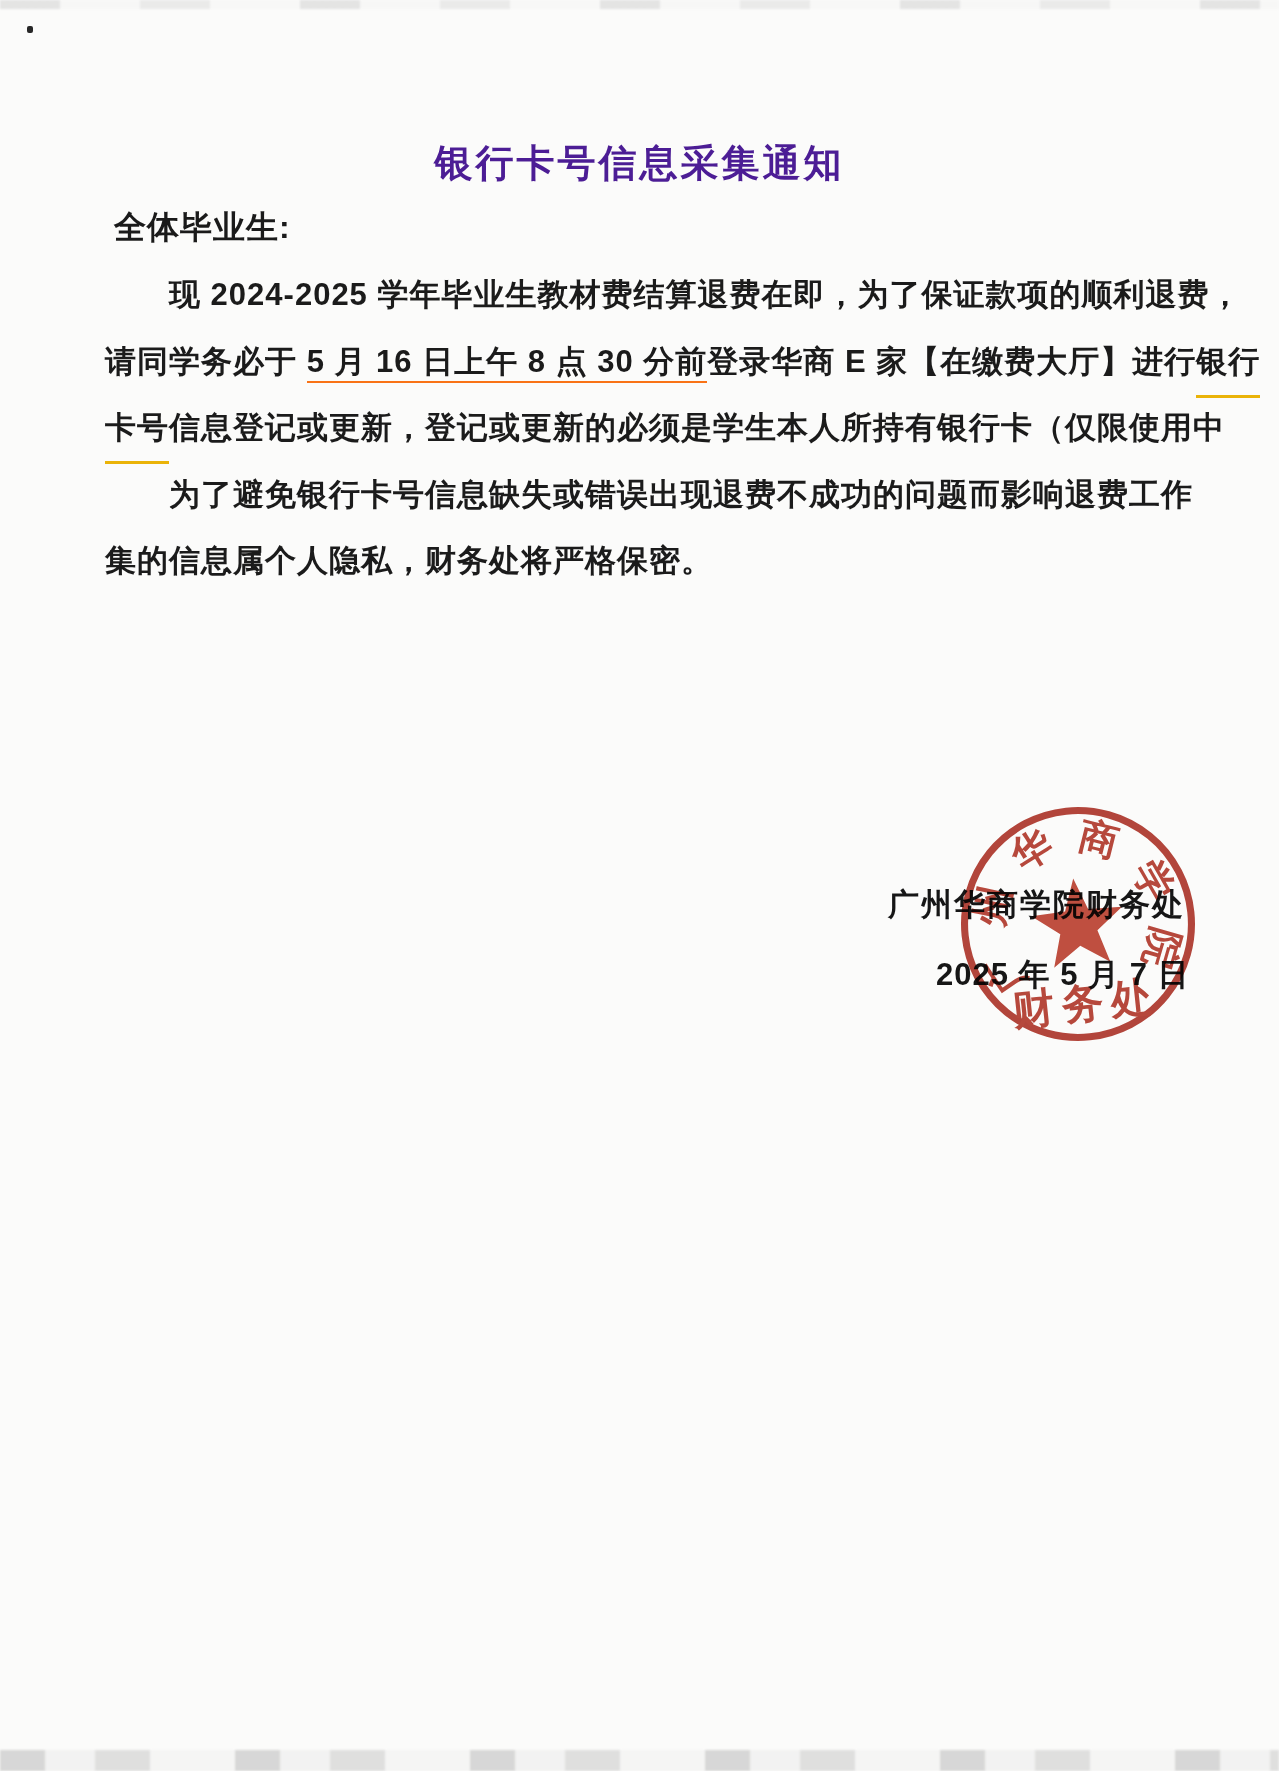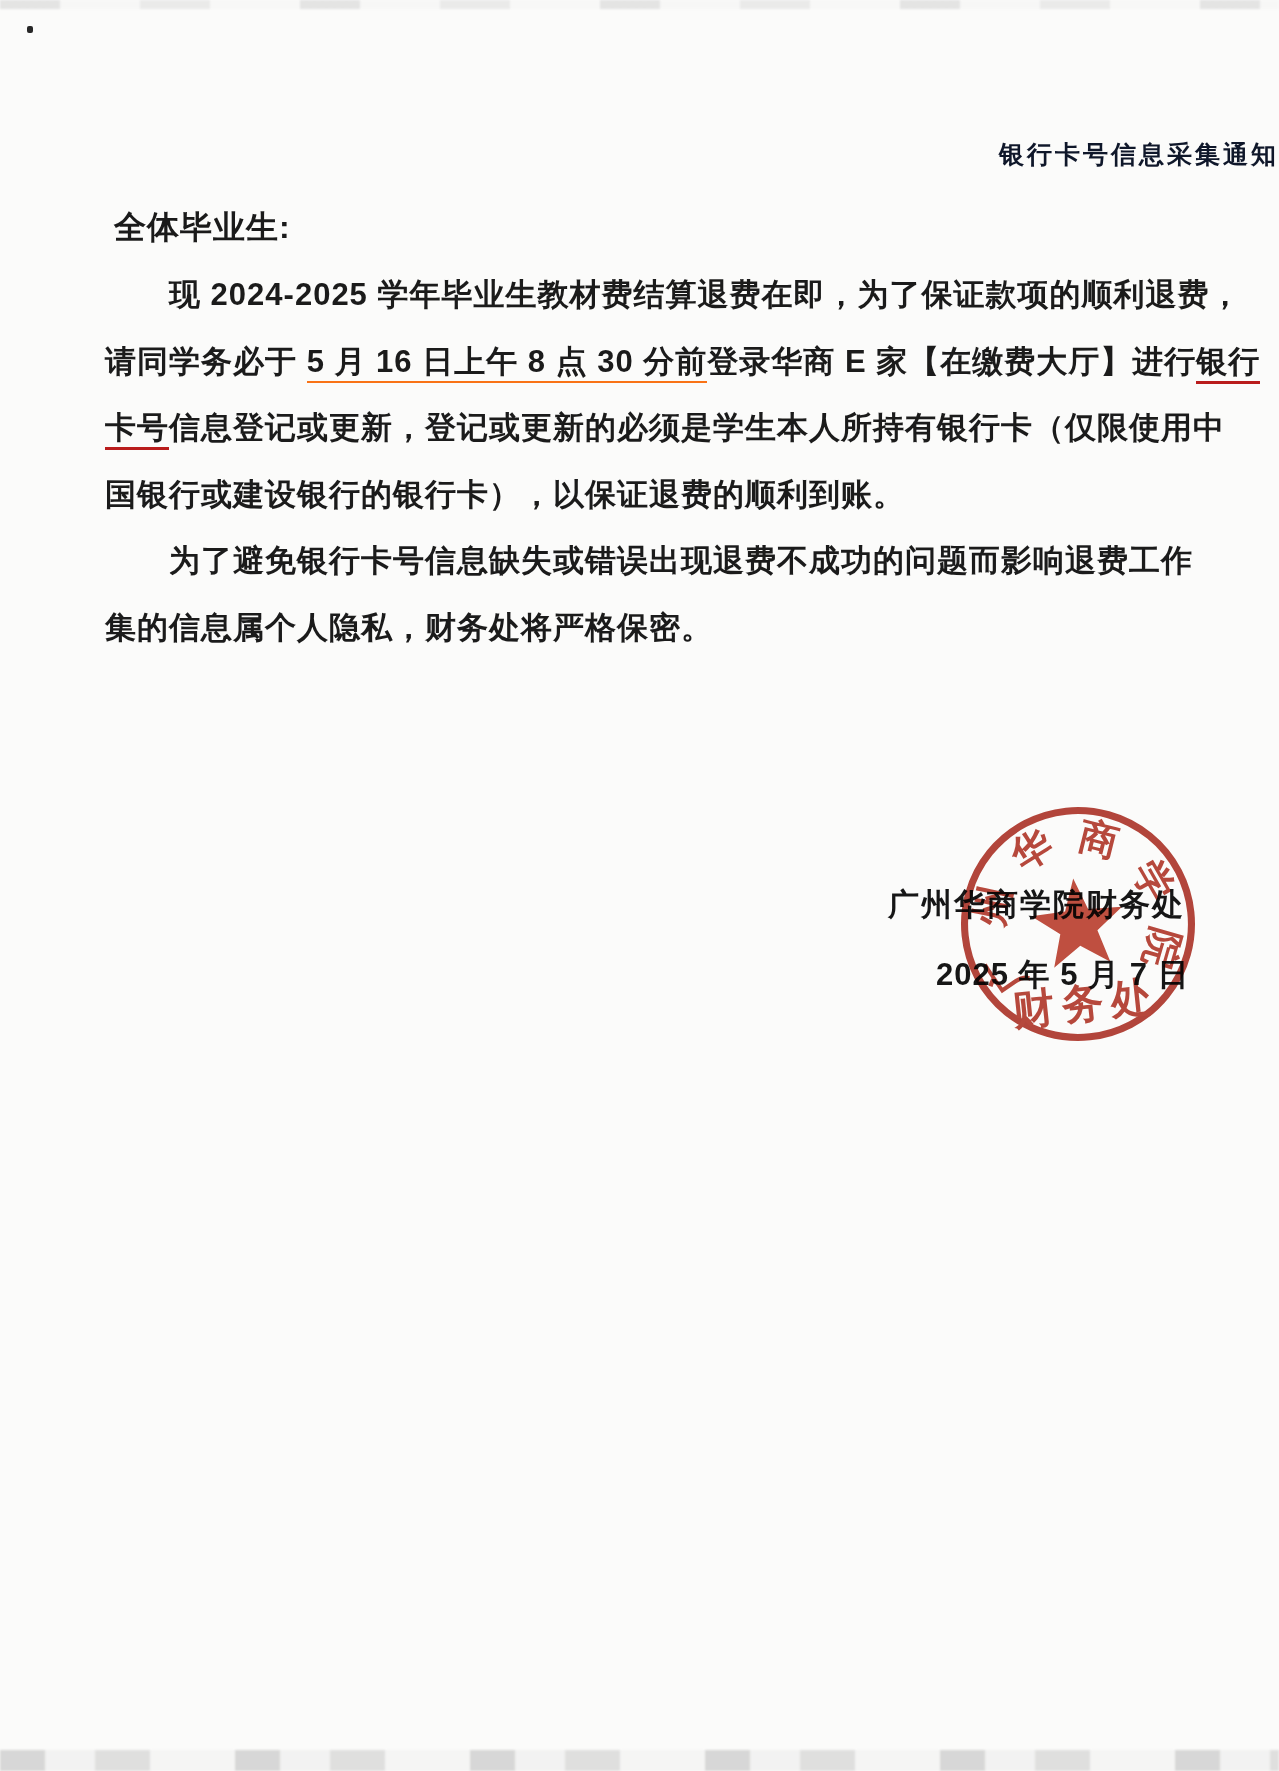--- a/index.html
+++ b/index.html
@@ -26,41 +26,41 @@
       rgba(150,150,150,.35) 0 45px, rgba(205,205,205,.18) 45px 95px,
       rgba(165,165,165,.32) 95px 150px, rgba(215,215,215,.14) 150px 235px);
     filter:blur(1.2px);
   }
   .speck{
     position:absolute;left:27px;top:26px;width:6px;height:7px;
     background:#272727;border-radius:2px;
   }
   .title{
     position:absolute;left:0;top:138px;width:100%;
-    text-align:right;
-    font-size:25px;font-weight:800;letter-spacing:3px;
-    color:#0f172a;
+    text-align:center;
+    font-size:38px;font-weight:800;letter-spacing:3px;
+    color:#4c1d95;
   }
   .salutation{
     position:absolute;left:114px;top:206px;
     font-size:32px;font-weight:600;letter-spacing:1px;
     color:#1a1a1a;
   }
   .body-block{
     position:absolute;left:105px;top:262px;width:1075px;
   }
   .line{
     height:66.5px;line-height:66.5px;
     font-size:31px;font-weight:600;letter-spacing:1px;
     white-space:nowrap;color:#1b1b1b;
   }
   .line.indent{padding-left:64px;}
   .seg-r{font-weight:600;}
   .seg-b{font-weight:900;margin-top:8px;}
-  .seg-u{font-weight:600;border-bottom:3px solid #b91c1c;padding-bottom:2px;}
+  .seg-u{font-weight:600;border-bottom:3px solid #eab308;padding-bottom:16px;}
   .seg-bu{font-weight:900;border-bottom:2px solid #f97316;padding-bottom:2px;}
   .signature{
     position:absolute;left:888px;top:884px;
     font-size:31px;font-weight:600;letter-spacing:2px;color:#161616;
   }
   .date{
     position:absolute;left:936px;top:954px;
     font-size:31px;font-weight:600;letter-spacing:1px;color:#161616;
   }
   .seal{
@@ -85,21 +85,20 @@
   <div class="speck"></div>
 
   <div class="title">银行卡号信息采集通知</div>
 
   <div class="salutation">全体毕业生:</div>
 
   <div class="body-block">
       <div class="line indent"><span class="seg-r">现 2024-2025 学年毕业生教材费结算退费在即，为了保证款项的顺利退费，</span></div>
       <div class="line"><span class="seg-r">请同学务必于 </span><span class="seg-bu">5 月 16 日上午 8 点 30 分前</span><span class="seg-r">登录华商 E 家【在缴费大厅】进行</span><span class="seg-u">银行</span></div>
       <div class="line"><span class="seg-u">卡号</span><span class="seg-r">信息</span><span class="seg-b">登记或更新</span><span class="seg-r">，登记或更新的必须是学生本人所持有银行卡（仅限使用中</span></div>
-      <div class="line"><span class="seg-r">国银行或建设银行的银行卡），以保证退费的顺利到账。</span></div>
       <div class="line indent"><span class="seg-r">为了避免银行卡号信息缺失或错误出现退费不成功的问题而影响退费工作</span></div>
       <div class="line"><span class="seg-r">集的信息属个人隐私，财务处将严格保密。</span></div>
     </div>
 
   <div class="signature">广州华商学院财务处</div>
   <div class="date">2025 年 5 月 7 日</div>
 
   <div class="seal">
     <svg viewBox="0 0 220 220">
       <circle cx="110" cy="110" r="104" fill="none" stroke="#ad3226" stroke-width="6.5"></circle>

